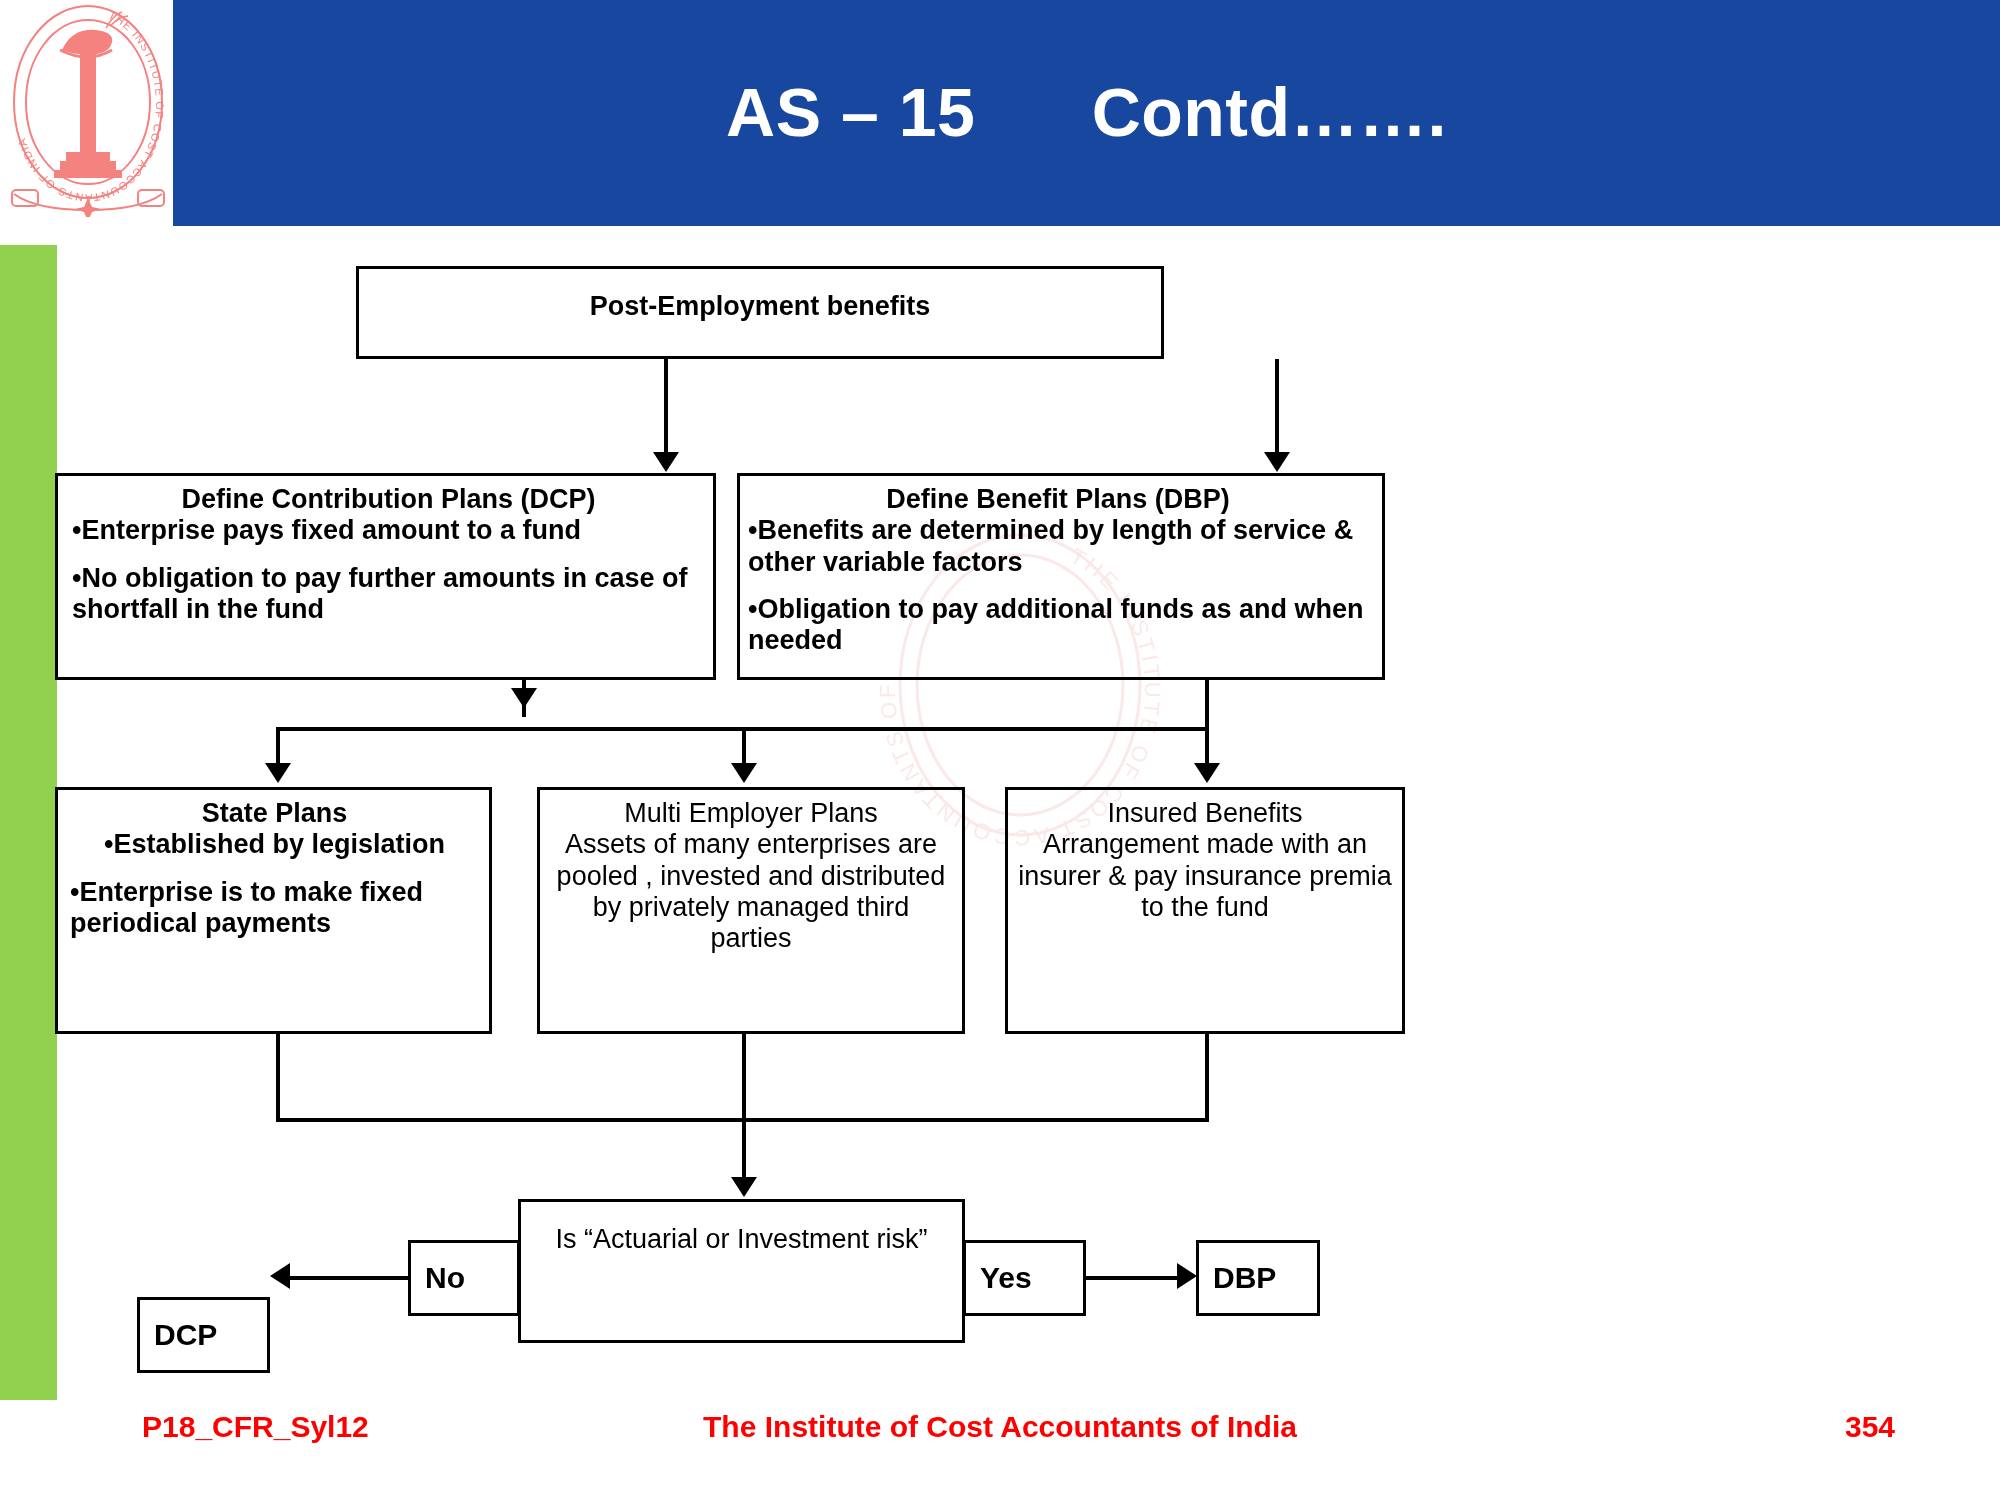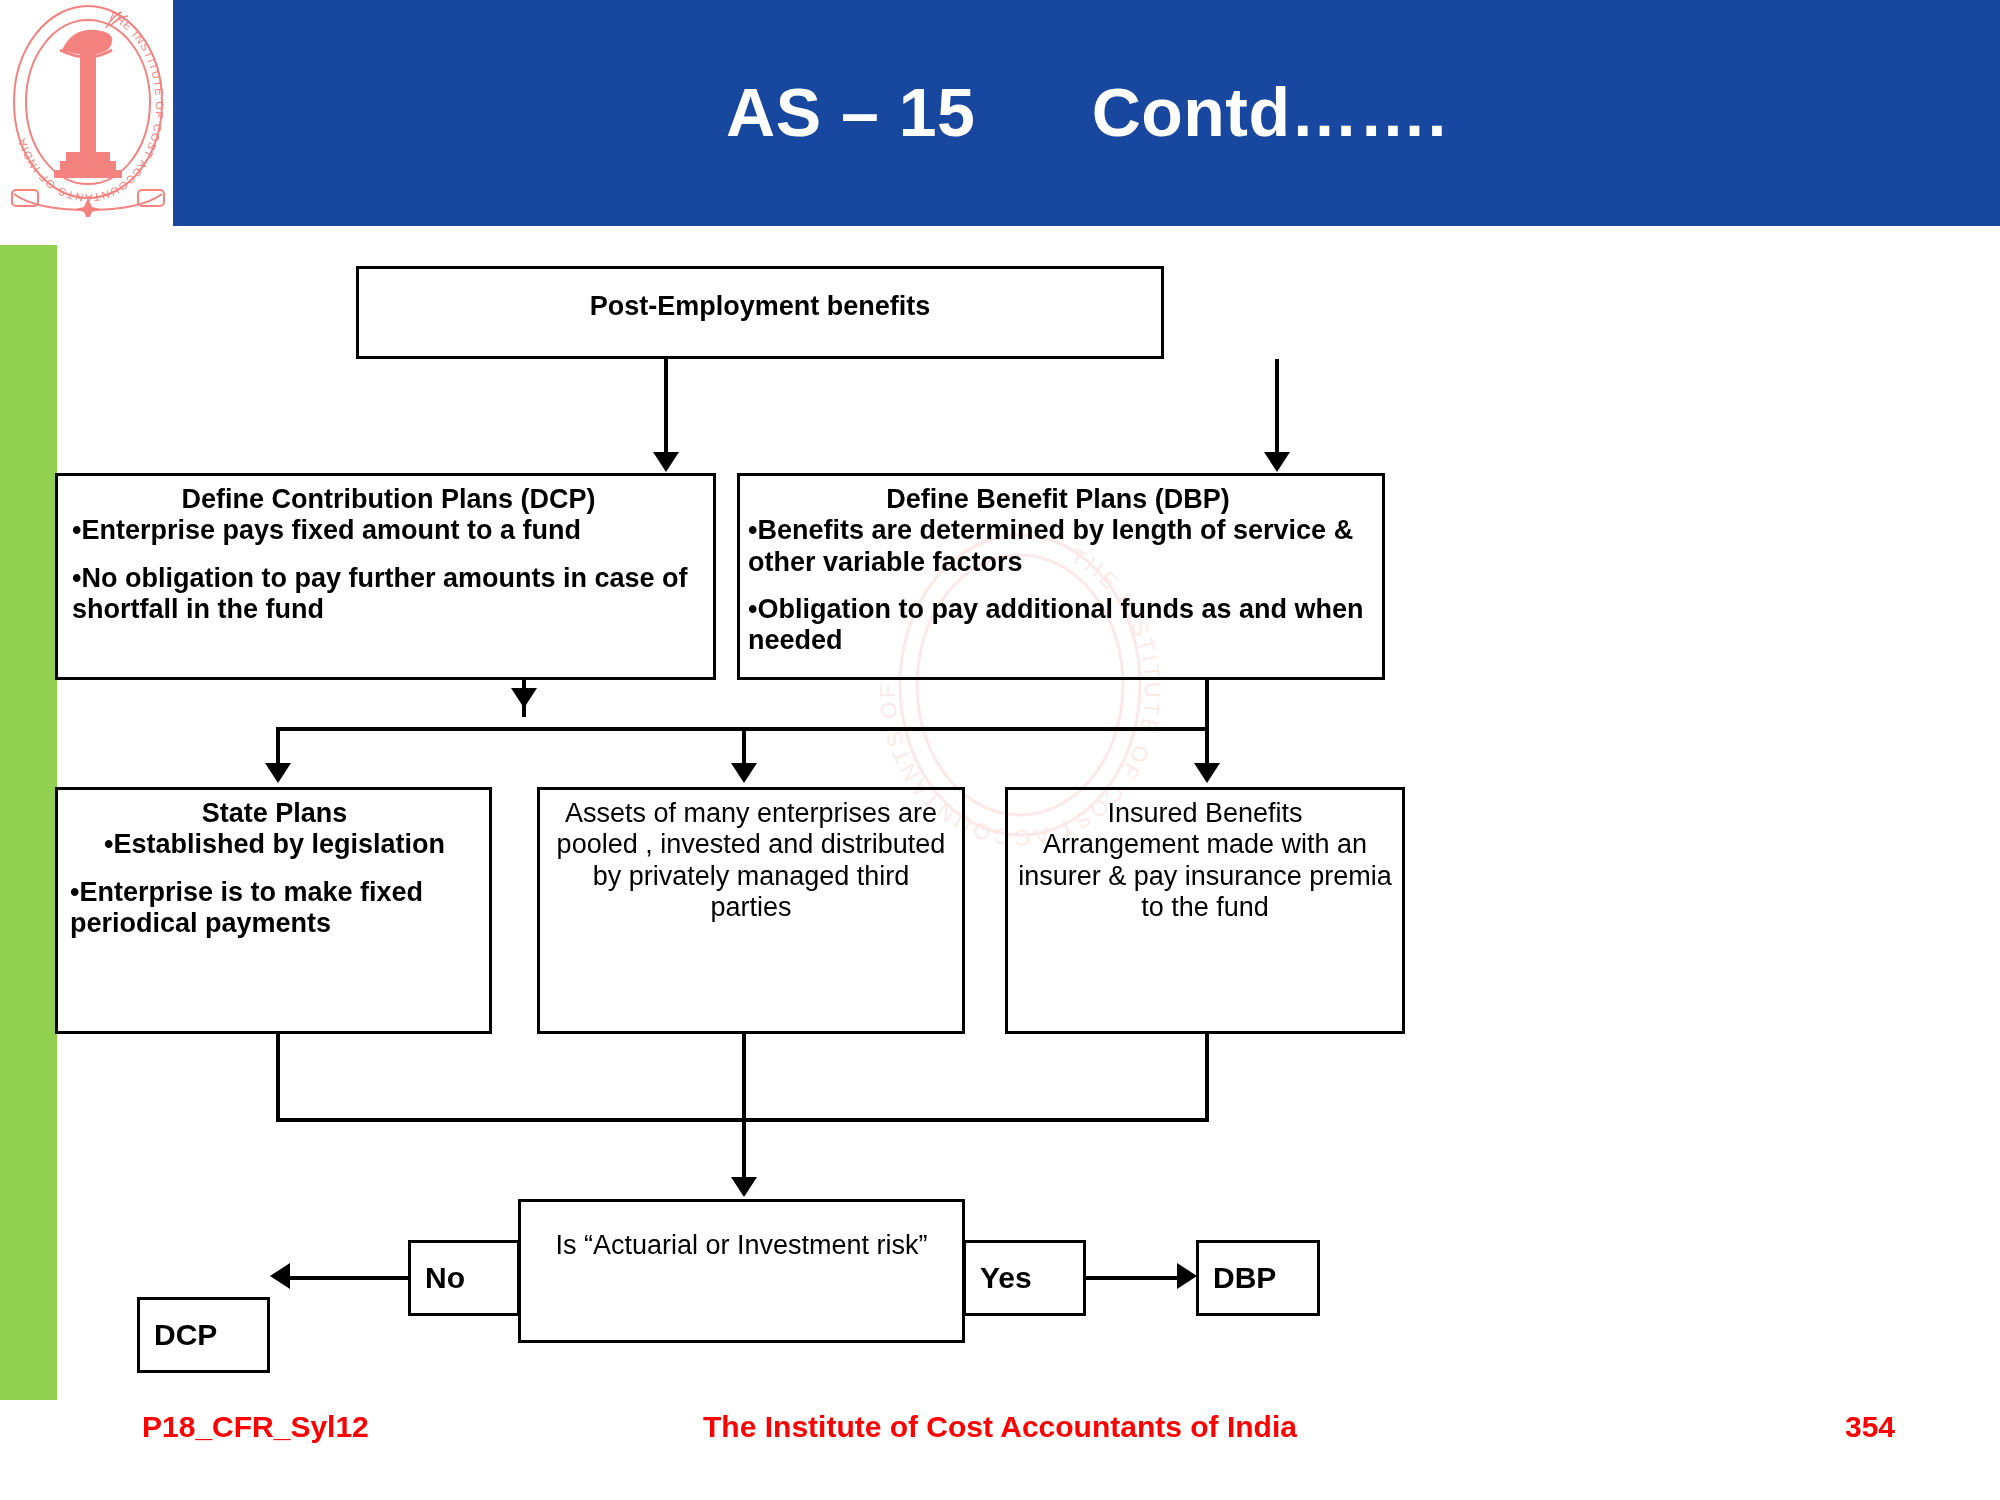--- a/index.html
+++ b/index.html
@@ -81,21 +81,21 @@
   #box-state{left:55px;top:787px;width:437px;height:247px;}
   #box-state .inner{padding:8px 10px 0 12px;}
 
   #box-multi{left:537px;top:787px;width:428px;height:247px;}
   #box-multi .inner{padding:8px 10px 0 10px;}
 
   #box-insured{left:1005px;top:787px;width:400px;height:247px;}
   #box-insured .inner{padding:8px 10px 0 10px;}
 
   #box-decision{left:518px;top:1199px;width:447px;height:144px;}
-  #box-decision .inner{padding-top:28px;}
+  #box-decision .inner{padding-top:22px;}
 
   #box-no{left:408px;top:1240px;width:112px;height:76px;}
   #box-no .inner{padding:18px 0 0 14px;}
 
   #box-yes{left:963px;top:1240px;width:123px;height:76px;}
   #box-yes .inner{padding:18px 0 0 14px;}
 
   #box-dcp-out{left:137px;top:1297px;width:133px;height:76px;}
   #box-dcp-out .inner{padding:18px 0 0 14px;}
 
@@ -226,20 +226,21 @@
     <div class="inner">
       <span class="hdr">State Plans</span>
       <span class="cenb">•Established by legislation</span>
       <span class="gap"></span>
       <span class="bullet">•Enterprise is to make fixed periodical payments</span>
     </div>
   </div>
 
   <div class="box" id="box-multi">
     <div class="inner">
+      <span class="hdr-n">Multi Employer Plans</span>
       <span class="cen">Assets of many enterprises are pooled , invested and distributed by privately managed third parties</span>
     </div>
   </div>
 
   <div class="box" id="box-insured">
     <div class="inner">
       <span class="hdr-n">Insured Benefits</span>
       <span class="cen">Arrangement made with an insurer &amp; pay insurance premia to the fund</span>
     </div>
   </div>

